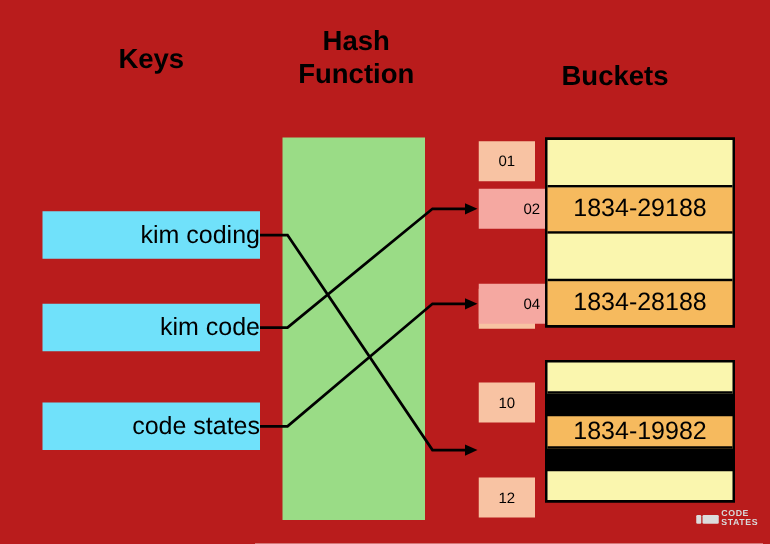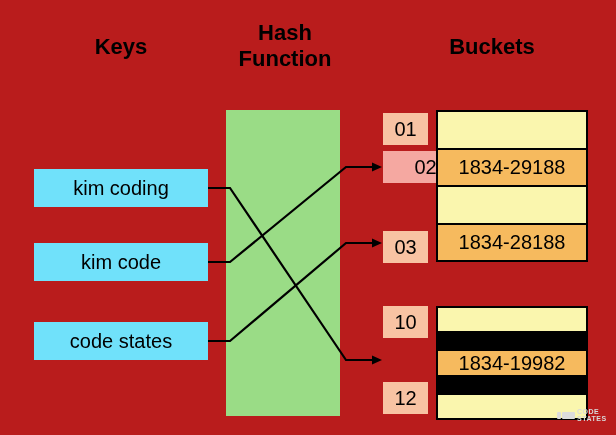--- a/index.html
+++ b/index.html
@@ -6,29 +6,29 @@
   .canvas{
     position:relative;width:616px;height:435px;background:#b91c1c;
     font-family:"Liberation Sans","DejaVu Sans",sans-serif;color:#000;overflow:hidden;
   }
   .hdr{
     position:absolute;font-weight:bold;font-size:22px;line-height:26px;
     text-align:center;white-space:pre-line;
   }
   .keybox{
     position:absolute;left:34px;width:174px;height:38px;background:#70E1FA;
-    font-size:20px;line-height:38px;text-align:center;
+    font-size:20px;line-height:38px;text-align:right;
   }
   .hashbox{
     position:absolute;left:226px;top:110px;width:114px;height:306px;background:#9ADC86;
   }
   .arrows{position:absolute;left:0;top:0;width:616px;height:435px;}
   .slot{
     position:absolute;left:383px;width:45px;height:32px;background:#F8C3A3;
-    font-size:20px;line-height:32px;text-align:center;
+    font-size:12px;line-height:32px;text-align:center;
   }
   .slot.hl{background:#F5A8A1;padding-left:20px;}
   .btable{
     position:absolute;left:436px;width:152px;border:2.5px solid #000;
     box-sizing:border-box;display:flex;flex-direction:column;background:#000;justify-content:flex-end;
   }
   .brow{
     flex:1;background:#FAF6AE;display:flex;align-items:center;justify-content:center;
     font-size:20px;border-bottom:2.5px solid #000;
   }
@@ -43,21 +43,21 @@
   .wm-bar{width:13px;height:7px;background:#dcdcdc;border-radius:1px;}
 </style>
 </head>
 <body>
 
 <div class="canvas">
 
   <div class="hdr" style="left:34px;top:34px;width:174px;">Keys</div>
   <div class="hdr" style="left:225px;top:20px;width:120px;">Hash
 Function</div>
-  <div class="hdr" style="left:432px;top:34px;width:120px;">Buckets</div>
+  <div class="hdr" style="left:432px;top:48px;width:120px;">Buckets</div>
 
   <div class="keybox" style="top:169px;">kim coding</div>
   <div class="keybox" style="top:243px;">kim code</div>
   <div class="keybox" style="top:322px;">code states</div>
 
   <div class="hashbox"></div>
 
   <svg class="arrows" viewBox="0 0 616 435">
     <g>
       <polyline points="208,188 230,188 346,360 373,360" fill="none" stroke="#000" stroke-width="2.2"></polyline>
@@ -69,32 +69,33 @@
     </g>
     <g>
       <polyline points="208,341 230,341 346,243 373,243" fill="none" stroke="#000" stroke-width="2.2"></polyline>
       <polygon points="372,238.5 382,243 372,247.5" fill="#000"></polygon>
     </g>
   </svg>
 
   <div class="slot" style="top:113px;">01</div>
   <div class="slot hl" style="top:151px;">02</div>
   <div class="slot" style="top:183px;margin-top:48px;">03</div>
+  <div class="slot hl" style="top:227px;">04</div>
 
   <div class="slot" style="top:306px;">10</div>
   <div class="slot" style="top:382px;">12</div>
 
   <div class="btable" style="top:110px;height:152px;">
     <div class="brow"></div>
     <div class="brow filled">1834-29188</div>
     <div class="brow"></div>
     <div class="brow filled">1834-28188</div>
   </div>
 
-  <div class="btable" style="top:306px;height:114px;gap:18px;">
+  <div class="btable" style="top:288px;height:114px;gap:18px;">
     <div class="brow"></div>
     <div class="brow filled">1834-19982</div>
     <div class="brow"></div>
   </div>
 
   <div class="watermark">
     <span class="wm-logo">
       <span class="wm-dot"></span>
         <span class="wm-bar"></span>
     </span>

